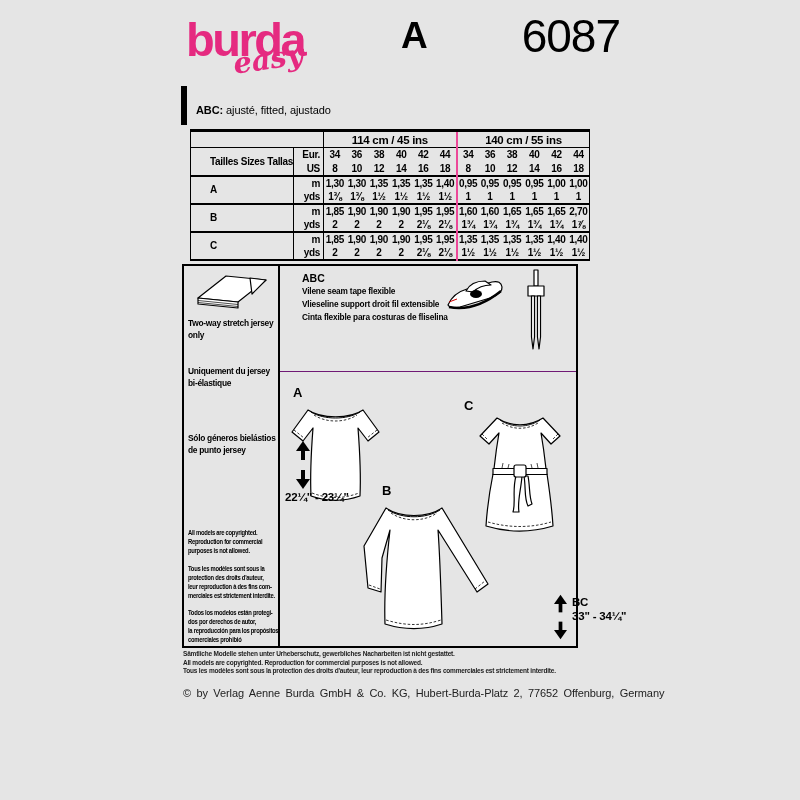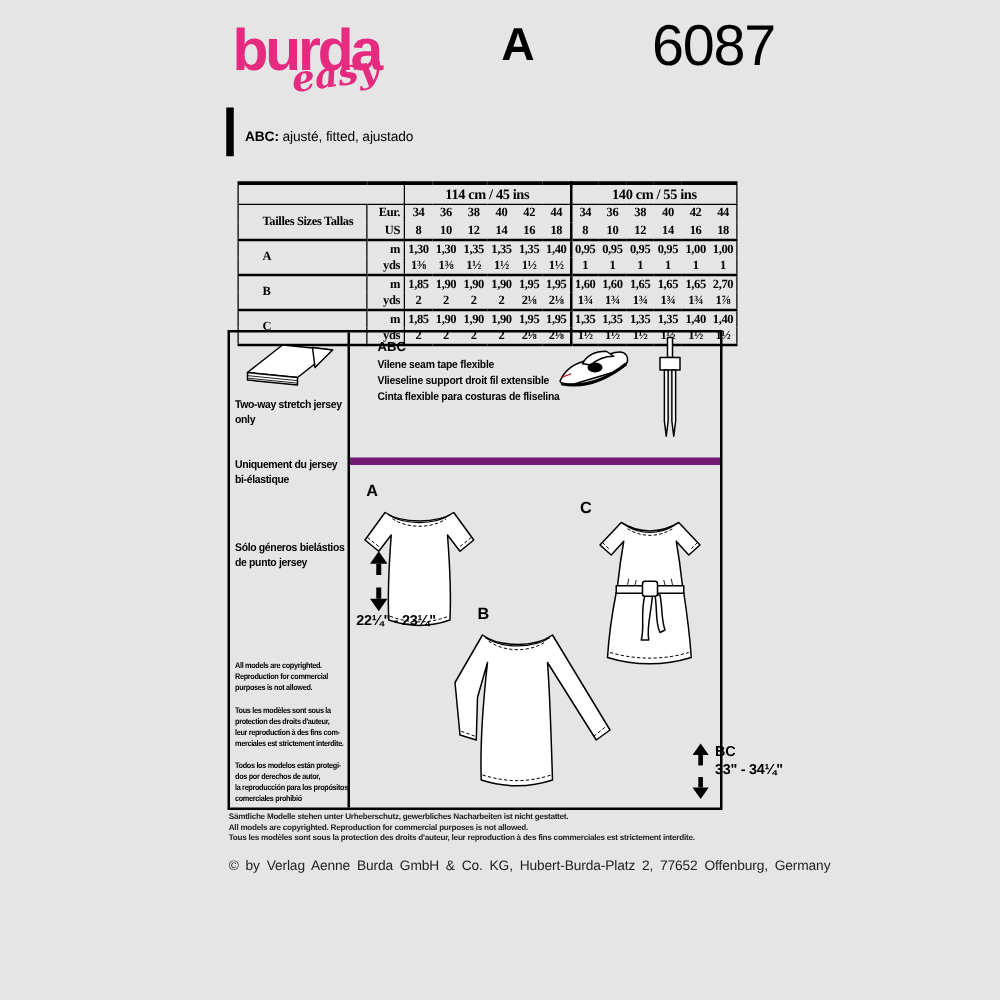--- a/index.html
+++ b/index.html
@@ -15,38 +15,38 @@
   .view-letter { left:401px; top:15px; font-size:37px; font-weight:bold; }
   .pattern-number { left:498px; top:9px; width:122px; text-align:right; font-size:46px; font-weight:normal; letter-spacing:-1px; }
 
   
   .title-bar { left:181px; top:86px; width:6px; height:39px; background:#000; }
   .title-main { left:196px; top:86px; font-size:14px; font-weight:bold; letter-spacing:-0.2px; white-space:pre; }
   .title-sub  { left:196px; top:104px; font-size:11px; letter-spacing:-0.1px; }
   .title-sub b { font-weight:bold; }
 
   
-  .tbl-wrap { left:190px; top:145px;font-family:Liberation Serif, serif; }
+  .tbl-wrap { left:190px; top:129px; }
   table#yardage { border-collapse:collapse; table-layout:fixed; width:399px;
     border-left:1px solid #000; border-right:1px solid #000;
     border-top:3px solid #000; border-bottom:2px solid #000; }
   #yardage td { height:14px; font-size:10px; font-weight:bold; letter-spacing:-0.3px;
     text-align:center; vertical-align:middle; white-space:nowrap; padding:0; }
   #yardage td.lbl { text-align:left; padding-left:19px; font-size:10px; }
   #yardage td.unit { text-align:right; padding-right:3px; }
   #yardage td.grp { font-size:11.5px; height:17px; }
   #yardage td.bu, #yardage td.bn { border-left:1px solid #000; }
-  #yardage td.bg { border-left:2px solid #000000; }
+  #yardage td.bg { border-left:2px solid #ec4899; }
   #yardage tr.r-sizes td { border-top:1px solid #000; }
   #yardage tr.block td { border-top:2px solid #000; }
 
   
   .main-box { left:182px; top:264px; width:396px; height:384px; border:2px solid #000; }
   .left-col { position:absolute; left:0; top:0; width:96px; height:100%; border-right:2px solid #000; }
-  .mat-box  { position:absolute; left:96px; top:0; right:0; height:106px; border-bottom:6px solid #701a75; }
+  .mat-box  { position:absolute; left:96px; top:0; right:0; height:106px; border-bottom:1px solid #701a75; }
   .views-box{ position:absolute; left:96px; top:106px; right:0; bottom:0; }
 
   .notice { position:absolute; left:4px; font-size:9px; font-weight:bold; letter-spacing:-0.3px;
             line-height:11.5px; transform:scaleX(0.93); transform-origin:0 0; width:104%; }
   .smallprint { position:absolute; left:4px; font-size:6.5px; font-weight:bold; letter-spacing:-0.3px;
             line-height:9px; transform:scaleX(0.9); transform-origin:0 0; width:111%; }
   .ln { display:block; }
 
   .mat-heading { position:absolute; left:22px; top:6px; font-size:10.5px; font-weight:bold; }
   .mat-lines { position:absolute; left:22px; top:19px; font-size:9px; font-weight:bold; letter-spacing:-0.2px;

